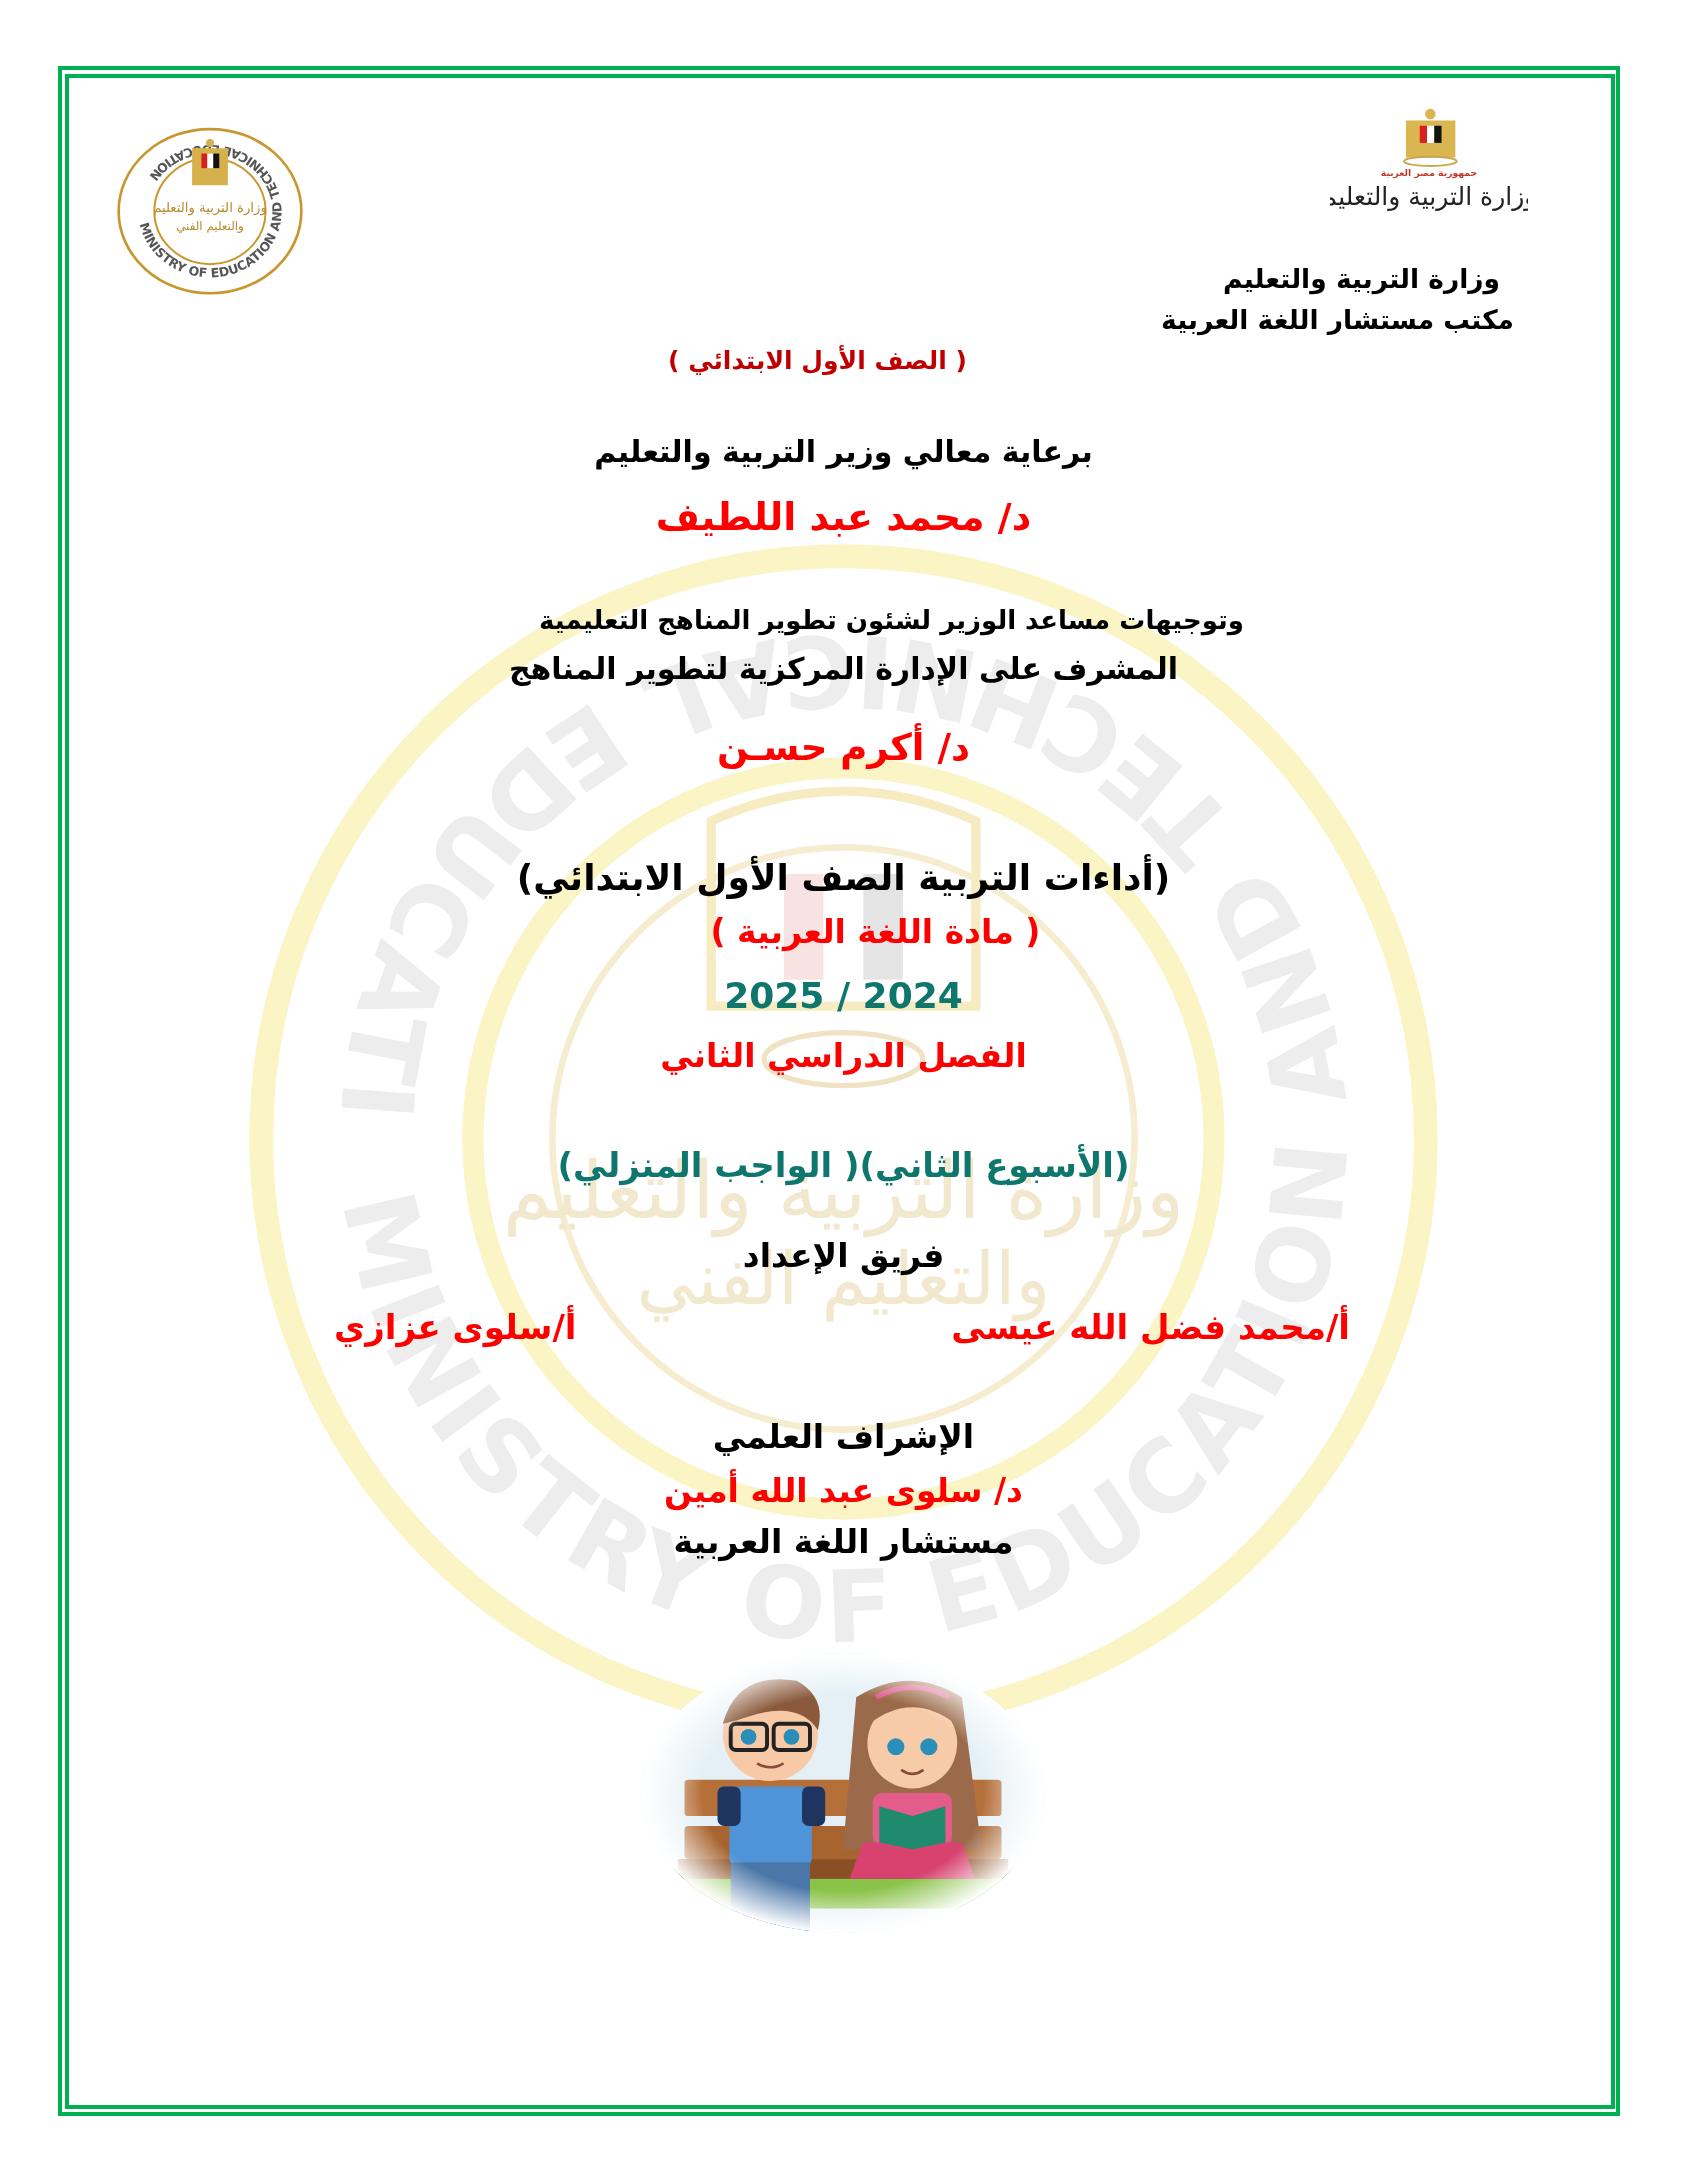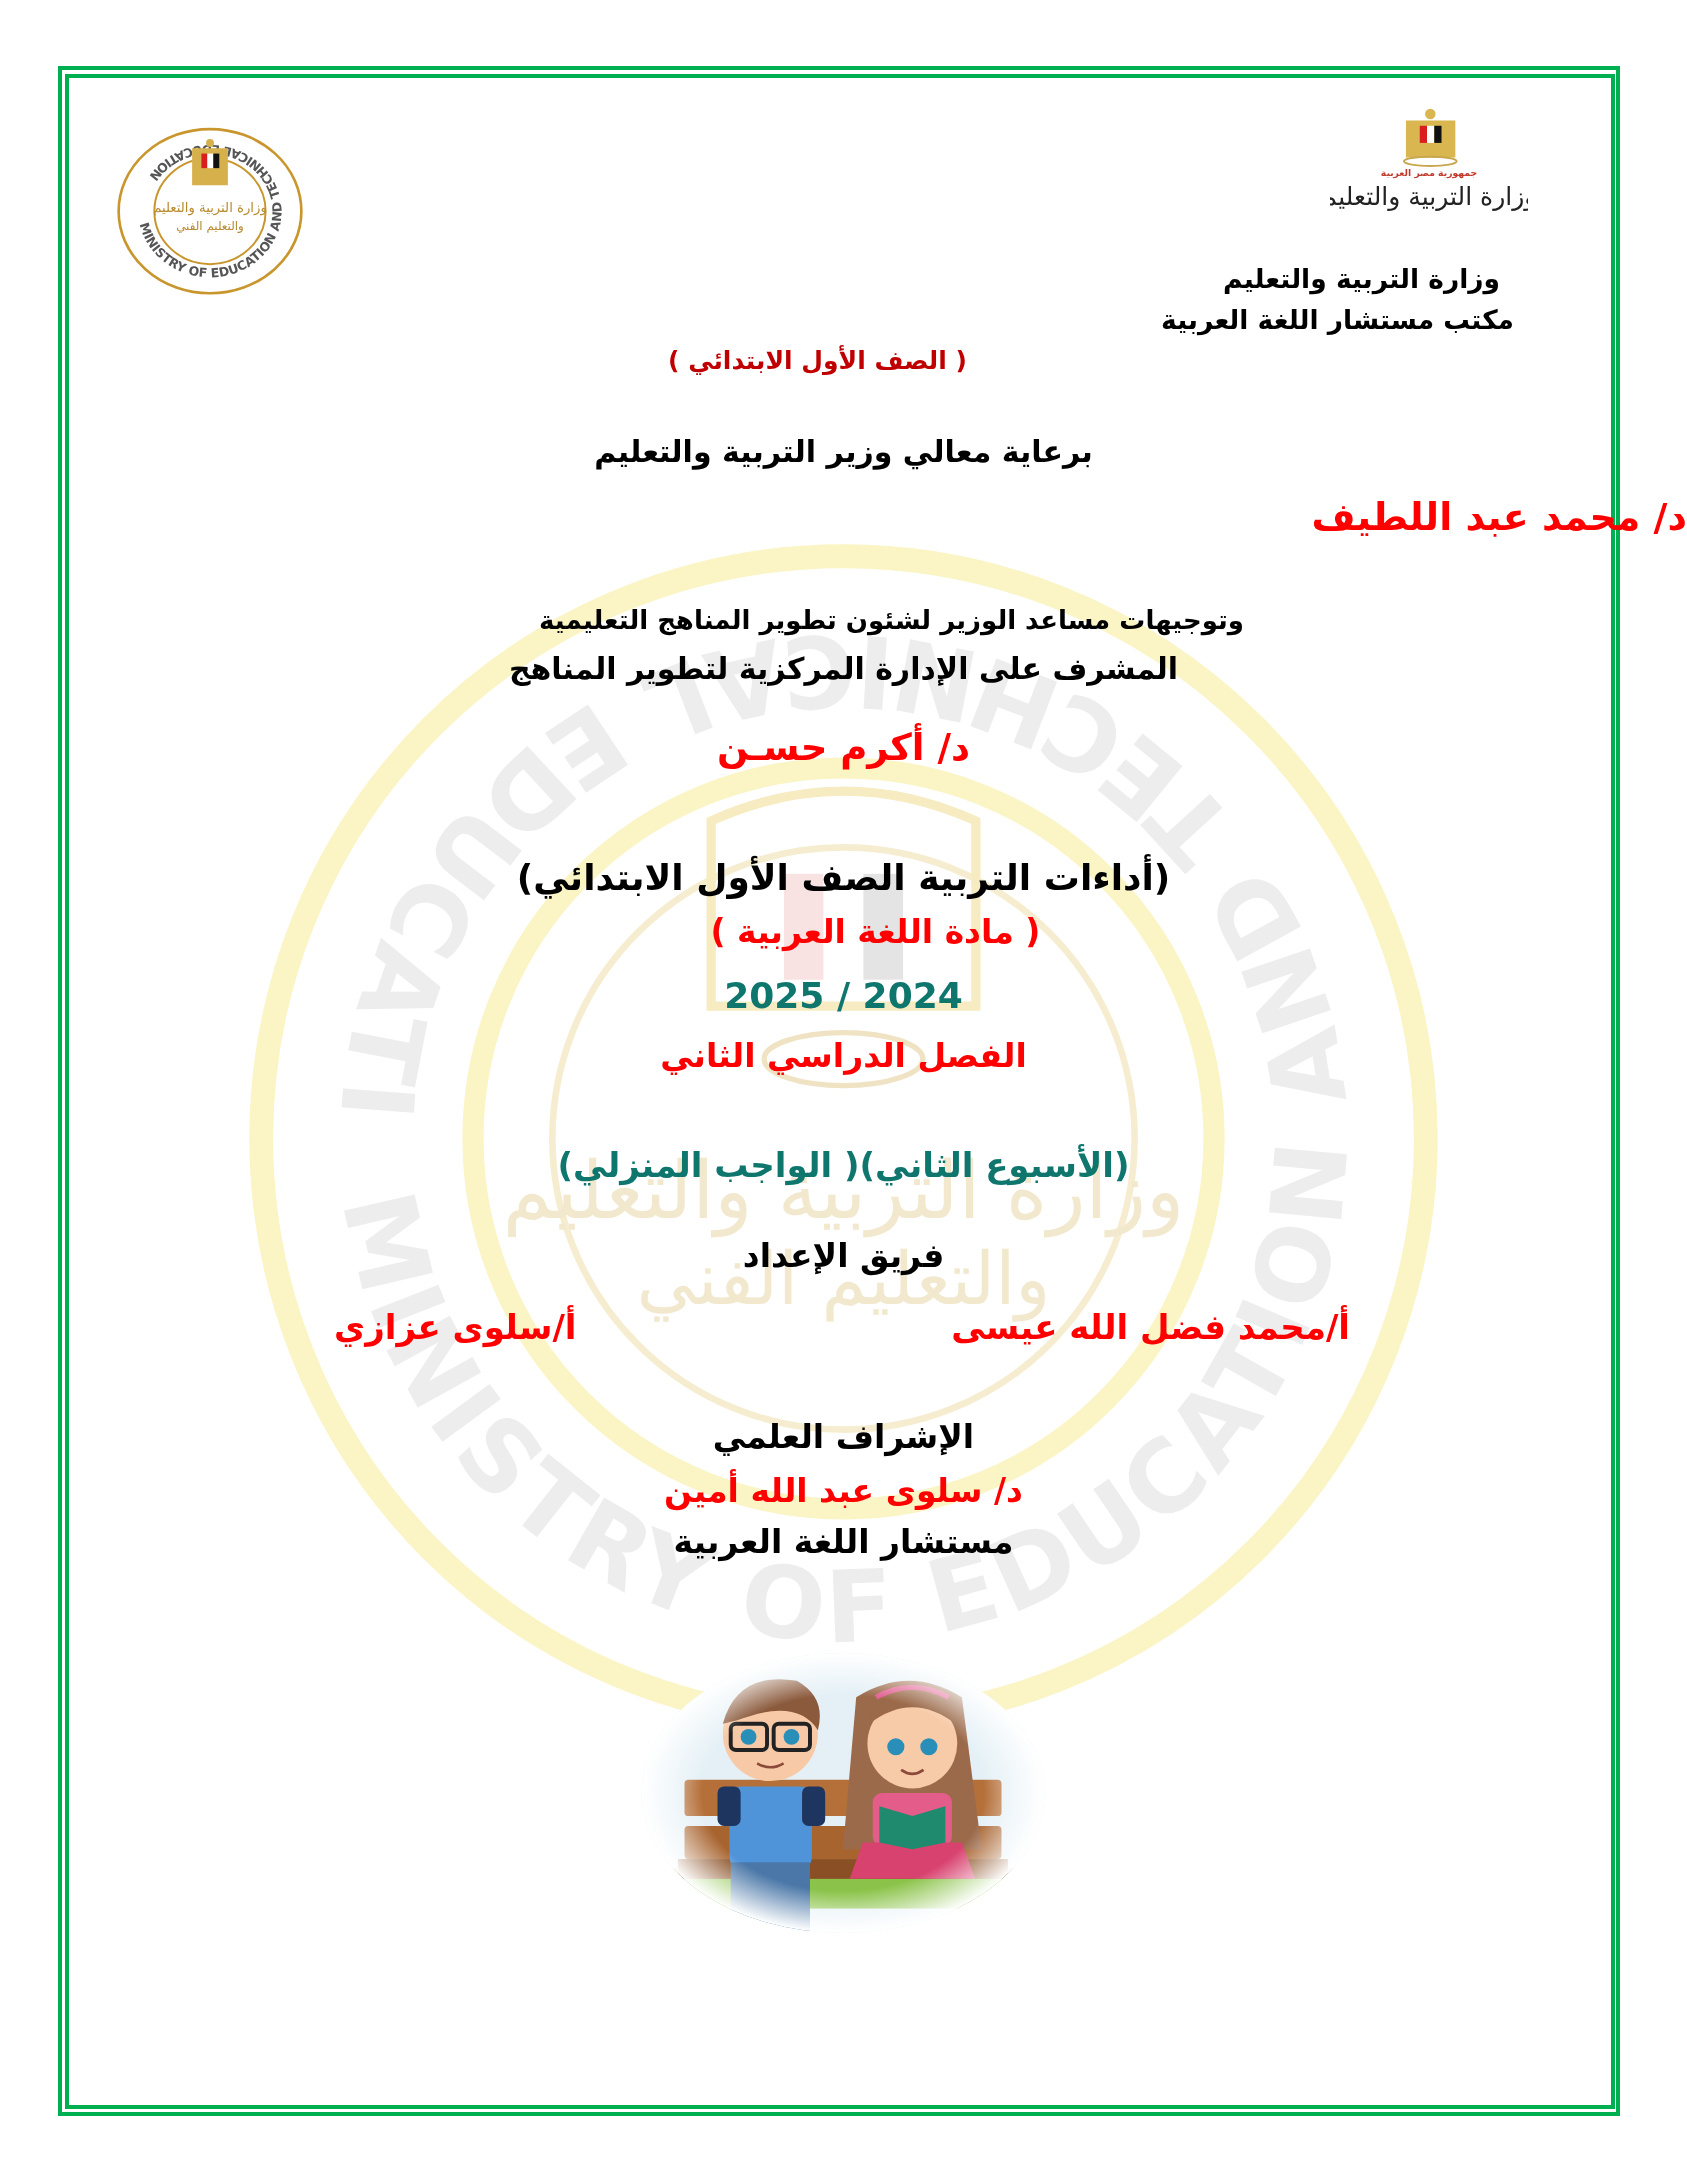--- a/index.html
+++ b/index.html
@@ -27,21 +27,21 @@
   .black { color:#000000; }
   .red { color:#FF0000; }
   .dark-red { color:#C00000;margin-top:37px; }
   .green { color:#0f766e; }
 
   .hdr1 { right:187px; top:266px; font-size:26.5px; }
   .hdr2 { right:173px; top:307px; font-size:26.5px; }
   .grade-red { left:668px; top:311px; font-size:25px; }
 
   .l-patron { top:437px; font-size:30px; }
-  .l-minister { top:498px; font-size:38px;text-align:right; }
+  .l-minister { top:498px; font-size:38px; }
   .l-guid1 { top:607px; font-size:26px;padding-left:48px; }
   .l-guid2 { top:654px; font-size:30px; }
   .l-akram { top:729px; font-size:37px; }
   .l-title { top:860px; font-size:36px; }
   .l-subject { top:915px; font-size:33px;padding-left:32px; }
   .l-year { top:978px; font-size:36px; font-family:"DejaVu Sans", sans-serif; direction:ltr; }
   .l-term { top:1039px; font-size:33px; }
   .l-week { top:1128px; font-size:34px;margin-top:20px; }
   .l-team { top:1239px; font-size:33px; }
   .name1 { right:337px; top:1310px; font-size:34px; }

